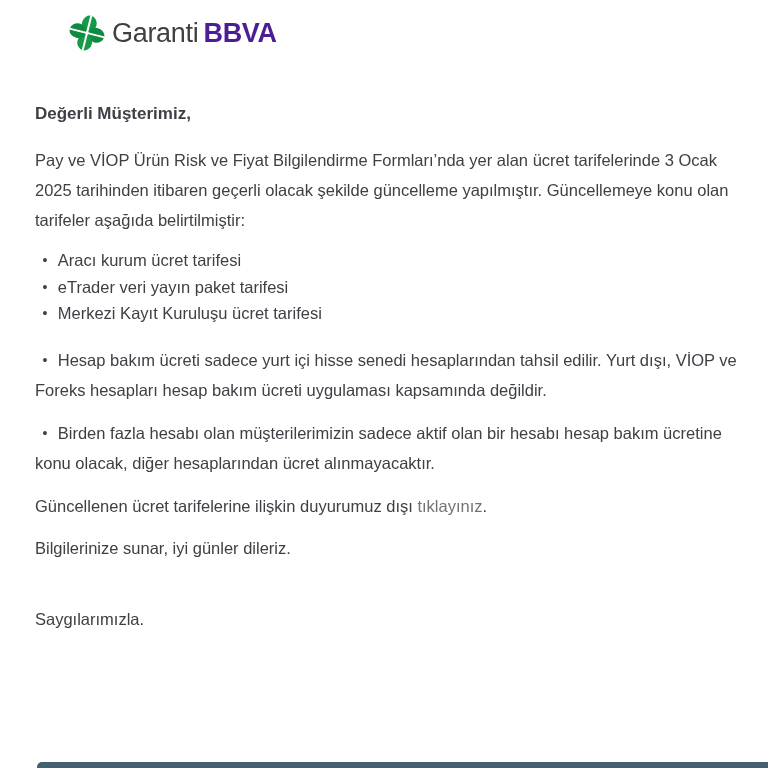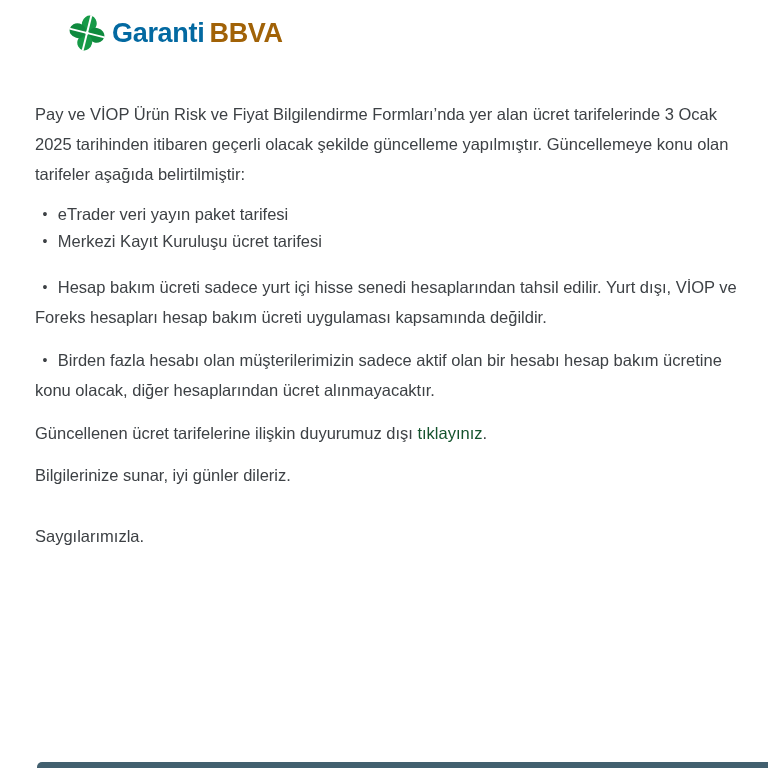--- a/index.html
+++ b/index.html
@@ -11,42 +11,42 @@
     position: relative;
     overflow: hidden;
   }
   
   .logo {
     position: absolute; top: 15px; left: 69px;
     display: flex; align-items: center; gap: 7px;
   }
   .logo .clover { width: 36px; height: 36px; display: block; }
   .logo .brand { font-size: 27px; letter-spacing: -0.3px; white-space: nowrap; }
-  .logo .garanti { color: #0369a1; font-weight: 700; }
-  .logo .bbva { color: #a16207; font-weight: 700; margin-left: 5px; }
+  .logo .garanti { color: #404040; font-weight: 400; }
+  .logo .bbva { color: #4c1d95; font-weight: 700; margin-left: 5px; }
 
   
   .content {
     position: absolute; top: 99px; left: 35px;
     width: 714px;
     font-size: 16.5px; line-height: 30px;
   }
   .greeting { font-weight: 700; font-size: 17px; margin: 0 0 16px; }
   p.para { margin: 0 0 12px; }
   ul.tariffs { list-style: none; margin: 2px 0 18px; padding: 0; }
   ul.tariffs li { line-height: 26.5px; padding-left: 7px; }
   ul.tariffs .dot, .bullet-para .dot {
     display: inline-block; color: #3d4145; margin-right: 10px;
     transform: scale(0.85);
   }
   .bullet-para { margin: 0 0 13px; }
   .bullet-para .dot { margin-left: 7px; }
   .announce { margin: 2px 0 12px; }
-  a.link { color: #14532d; text-decoration: none; cursor: pointer; }
-  .closing { margin: 0 0 32px; }
+  a.link { color: #737373; text-decoration: none; cursor: pointer; }
+  .closing { margin: 0 0 42px; }
   .signature div { line-height: 29px; }
 
   
   .footer-bar {
     position: absolute; bottom: 0; left: 37px; right: 0;
     height: 6px; background: #42606f;
     border-top-left-radius: 5px;
   }
 </style>
 </head>
@@ -63,24 +63,26 @@
       <rect x="0" y="18.9" width="40" height="2.2" fill="#ffffff"></rect>
     </g>
   </svg>
   <span class="brand">
     <span class="garanti">Garanti</span><span class="bbva">BBVA</span>
   </span>
 </div>
 
 <div class="content">
 
+  <p class="greeting">Değerli Müşterimiz,</p>
 
   <p class="para">Pay ve VİOP Ürün Risk ve Fiyat Bilgilendirme Formları’nda yer alan ücret tarifelerinde 3 Ocak 2025 tarihinden itibaren geçerli olacak şekilde güncelleme yapılmıştır. Güncellemeye konu olan tarifeler aşağıda belirtilmiştir:</p>
 
   <ul class="tariffs">
+    <li><span class="dot">•</span><span>Aracı kurum ücret tarifesi</span></li>
     <li><span class="dot">•</span><span>eTrader veri yayın paket tarifesi</span></li>
     <li><span class="dot">•</span><span>Merkezi Kayıt Kuruluşu ücret tarifesi</span></li>
   </ul>
 
 
   <p class="bullet-para"><span class="dot">•</span><span>Hesap bakım ücreti sadece yurt içi hisse senedi hesaplarından tahsil edilir. Yurt dışı, VİOP ve Foreks hesapları hesap bakım ücreti uygulaması kapsamında değildir.</span></p>
 
   <p class="bullet-para"><span class="dot">•</span><span>Birden fazla hesabı olan müşterilerimizin sadece aktif olan bir hesabı hesap bakım ücretine konu olacak, diğer hesaplarından ücret alınmayacaktır.</span></p>
 
 

